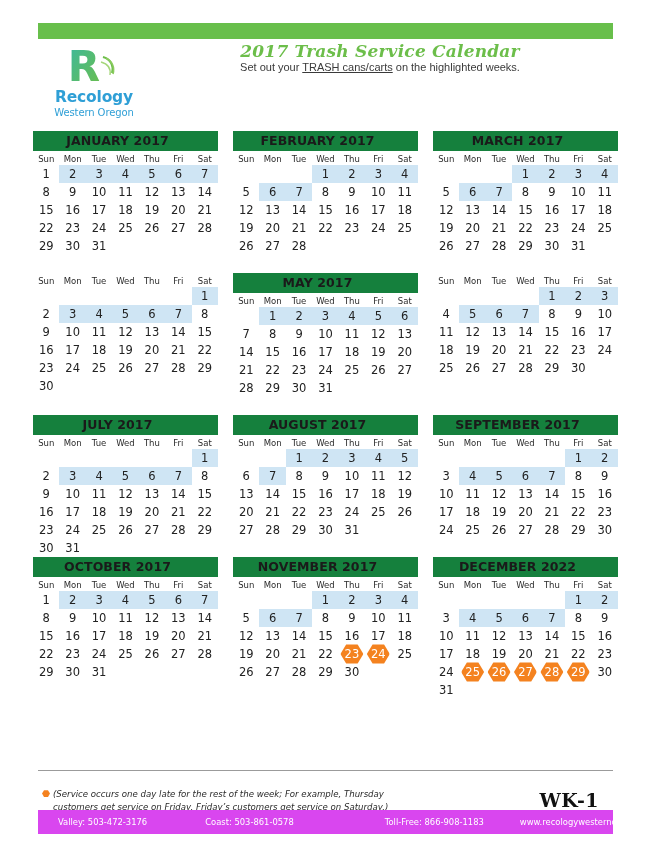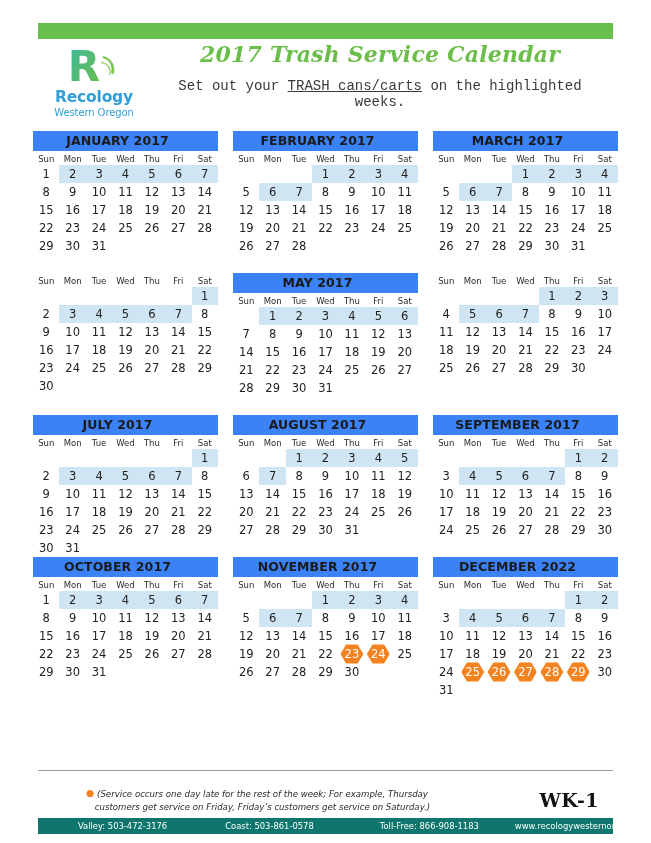--- a/index.html
+++ b/index.html
@@ -70,50 +70,50 @@
 
   .title-block {
     position: absolute;
     left: 150px;
     top: 2px;
     width: 460px;
     text-align: center;
   }
   .main-title {
     font-family: "DejaVu Serif", serif;
-    font-size: 22px;
+    font-size: 17px;
     font-weight: bold;
     font-style: italic;
     color: #6cbe4a;
     letter-spacing: 0.2px;
   }
   .subtitle {
-    font-family: Liberation Mono, monospace;
-    font-size: 14px;
+    font-family: Liberation Sans, sans-serif;
+    font-size: 11px;
     color: #3a3a3a;
-    margin-top: 11px;
+    margin-top: 0;
   }
   .subtitle u { text-decoration: underline; }
 
   
   .cal-grid {
     position: absolute;
     left: 33px;
     top: 131px;
     width: 585px;
   }
   .cal-row {
     display: flex;
     justify-content: space-between;
   }
   .month {
     width: 185px;
   }
   .month-title {
-    background: #3b82f6;
+    background: #15803d;
     text-align: center;
     font-family: "DejaVu Sans", sans-serif;
     font-size: 12.5px;
     font-weight: bold;
     color: #1a1a1a;
     padding: 2px 16px 3px 0;
     letter-spacing: 0.1px;
   }
   table.month-table {
     width: 100%;
@@ -175,21 +175,20 @@
   .note {
     position: absolute;
     left: 42px;
     bottom: 30px;
     width: 430px;
     font-family: "DejaVu Sans", sans-serif;
     font-style: italic;
     font-size: 8.6px;
     line-height: 1.45;
     color: #2a2a2a;
-    text-align: center;
   }
   .note-dot {
     display: inline-block;
     width: 8px;
     height: 7px;
     background: #f4821f;
     clip-path: polygon(25% 2%, 75% 2%, 100% 50%, 75% 98%, 25% 98%, 0% 50%);
     margin-right: 3px;
     vertical-align: 0px;
   }
@@ -202,35 +201,34 @@
     font-size: 19px;
     font-weight: bold;
     color: #111111;
     letter-spacing: 0.5px;
   }
   .contact-bar {
     position: absolute;
     left: 38px;
     bottom: 9px;
     width: 575px;
-    height: 16px;
-    background: #0f766e;
+    height: 24px;
+    background: #d946ef;
     display: flex;
     align-items: center;
-    padding-left: 20px;
   }
   .contact-item {
     font-family: "DejaVu Sans", sans-serif;
     font-size: 8.4px;
     color: #ffffff;
     white-space: nowrap;
   }
   .ci-valley { margin-left: 20px; }
   .ci-coast  { margin-left: 58px; }
-  .ci-toll   { margin-left: 66px; }
+  .ci-toll   { margin-left: 91px; }
   .ci-web    { margin-left: 36px; }
 </style>
 </head>
 <body>
 
 <div class="green-bar"></div>
 
 <div class="header">
 
   <div class="logo">

